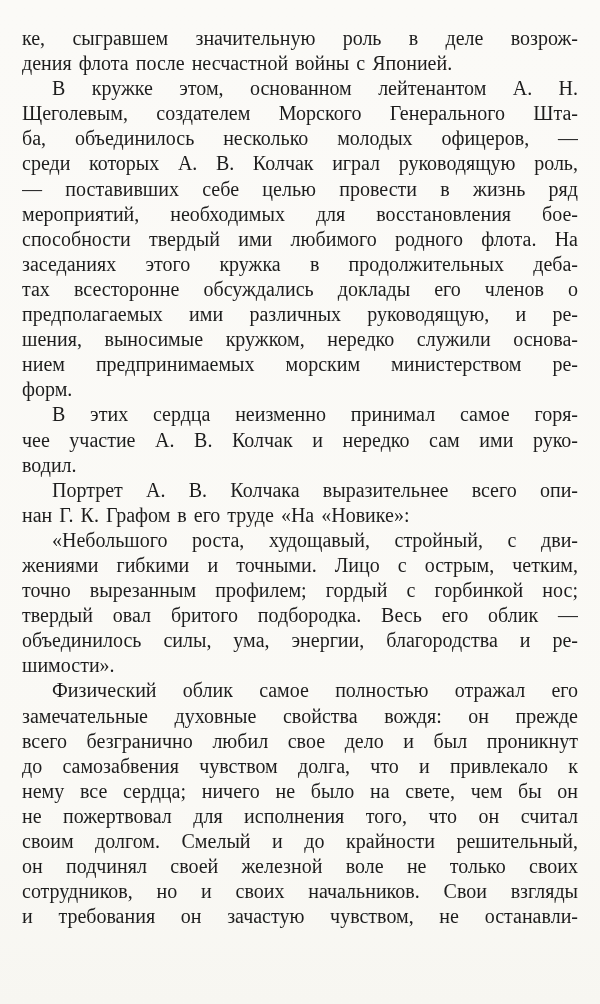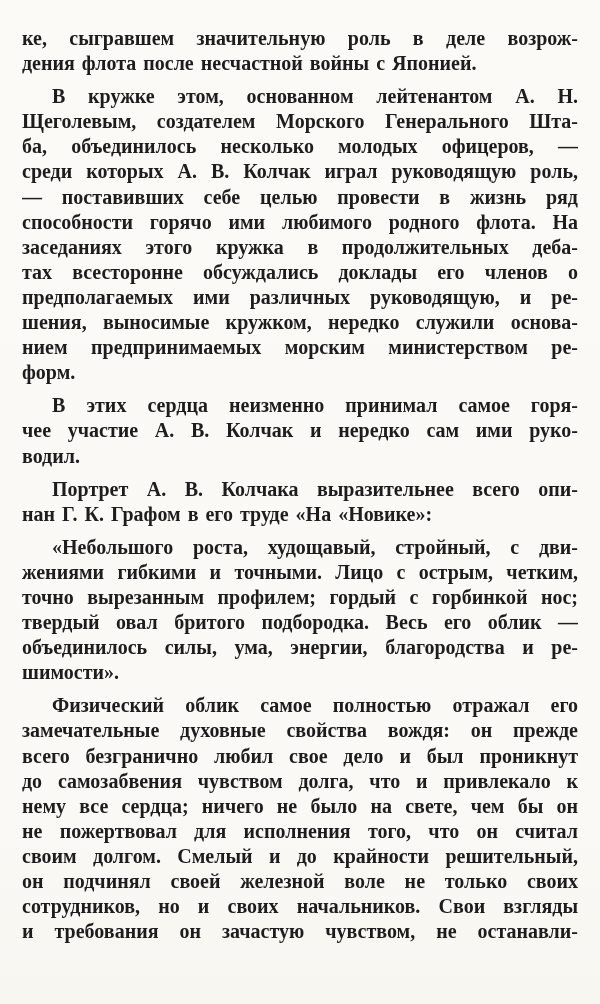--- a/index.html
+++ b/index.html
@@ -18,36 +18,34 @@
     width: 600px;
     height: 1004px;
     background: linear-gradient(180deg, #fbfaf7 0%, #faf9f5 80%, #f7f6f1 100%);
     color: #1d1d1d;
   }
   .text-block {
     position: absolute;
     left: 22px;
     top: 26px;
     width: 556px;
-    font-weight: bold;
   }
   .line {
     font-size: 20px;
     line-height: 25.1px;
     height: 25.1px;
     text-align: justify;
     text-align-last: justify;
     word-spacing: 2px;
     white-space: normal;
     overflow: hidden;
     color: #1d1d1d;
   }
   .line.indent {
     padding-left: 30px;
-    margin-top: 8px;
   }
   .line.flush {
     text-align: right;
     text-align-last: left;
   }
   .page-number {
     position: absolute;
     right: 24px;
     top: 1002px;
     font-size: 25px;
@@ -60,21 +58,22 @@
 
 <div class="page">
   <div class="text-block">
       <div class="line">ке, сыгравшем значительную роль в деле возрож-</div>
       <div class="line flush">дения флота после несчастной войны с Японией.</div>
       <div class="line indent">В кружке этом, основанном лейтенантом А. Н.</div>
       <div class="line">Щеголевым, создателем Морского Генерального Шта-</div>
       <div class="line">ба, объединилось несколько молодых офицеров, —</div>
       <div class="line">среди которых А. В. Колчак играл руководящую роль,</div>
       <div class="line">— поставивших себе целью провести в жизнь ряд</div>
-      <div class="line">способности горячо ими любимого родного флота. На</div>
+      <div class="line">мероприятий, необходимых для восстановления бое-</div>
+      <div class="line">способности твердый ими любимого родного флота. На</div>
       <div class="line">заседаниях этого кружка в продолжительных деба-</div>
       <div class="line">тах всесторонне обсуждались доклады его членов о</div>
       <div class="line">предполагаемых ими различных руководящую, и ре-</div>
       <div class="line">шения, выносимые кружком, нередко служили основа-</div>
       <div class="line">нием предпринимаемых морским министерством ре-</div>
       <div class="line flush">форм.</div>
       <div class="line indent">В этих сердца неизменно принимал самое горя-</div>
       <div class="line">чее участие А. В. Колчак и нередко сам ими руко-</div>
       <div class="line flush">водил.</div>
       <div class="line indent">Портрет А. В. Колчака выразительнее всего опи-</div>

